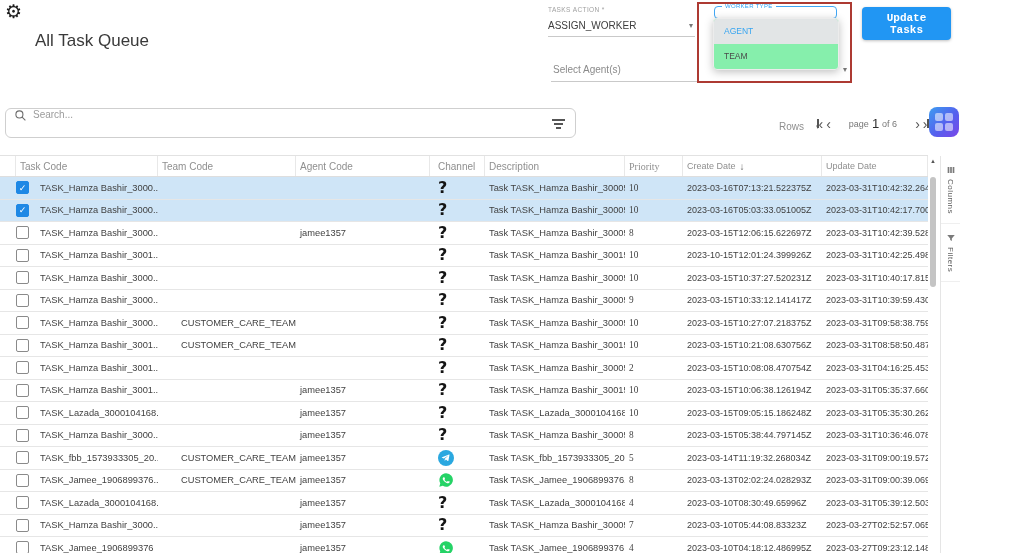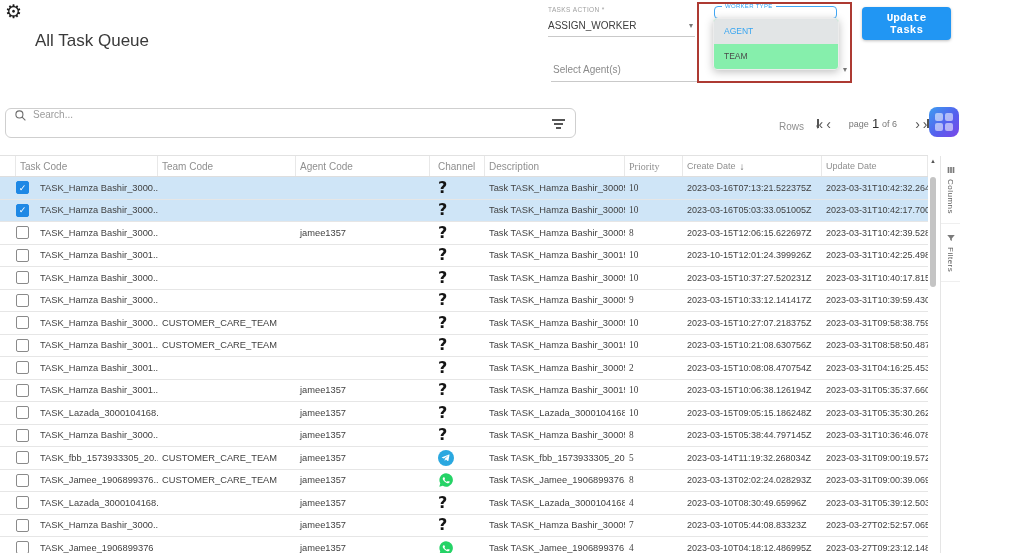--- a/index.html
+++ b/index.html
@@ -74,21 +74,21 @@
   .sort { margin-left:4px; font-size:10px; color:#666; }
 
   .trow { display:flex; height:22.5px; border-bottom:1px solid #e6e6e6; align-items:center; cursor:pointer; }
   .trow.sel { background:#cfe5f7; }
   .cell { padding-left:4px; font-size:9.3px; color:#3f3f3f; white-space:nowrap; overflow:hidden; }
 
   .c-check { width:36px; padding-left:0; display:flex; align-items:center; }
   .thead .c-check { width:16px; }
   .thead .c-task  { width:142px; }
   .c-task { width:122px; }
-  .c-team { width:138px; }
+  .c-team { width:138px;text-align:right; }
   .c-agent { width:134px; }
   .c-channel { width:55px; padding-left:8px; display:flex; align-items:center; overflow:visible; }
   .c-desc { width:140px; }
   .c-priority { width:58px;font-family:Liberation Serif, serif; }
   .c-create { width:139px; font-size:9px; }
   .c-update { width:106px; font-size:9px; }
 
   .checkbox { width:13px; height:13px; border:1.5px solid #8a8a8a; border-radius:2px; margin-left:16px;
               display:flex; align-items:center; justify-content:center; font-size:9px; color:#fff; cursor:pointer; }
   .checkbox.checked { background:#1e88e5; border-color:#1e88e5; }

